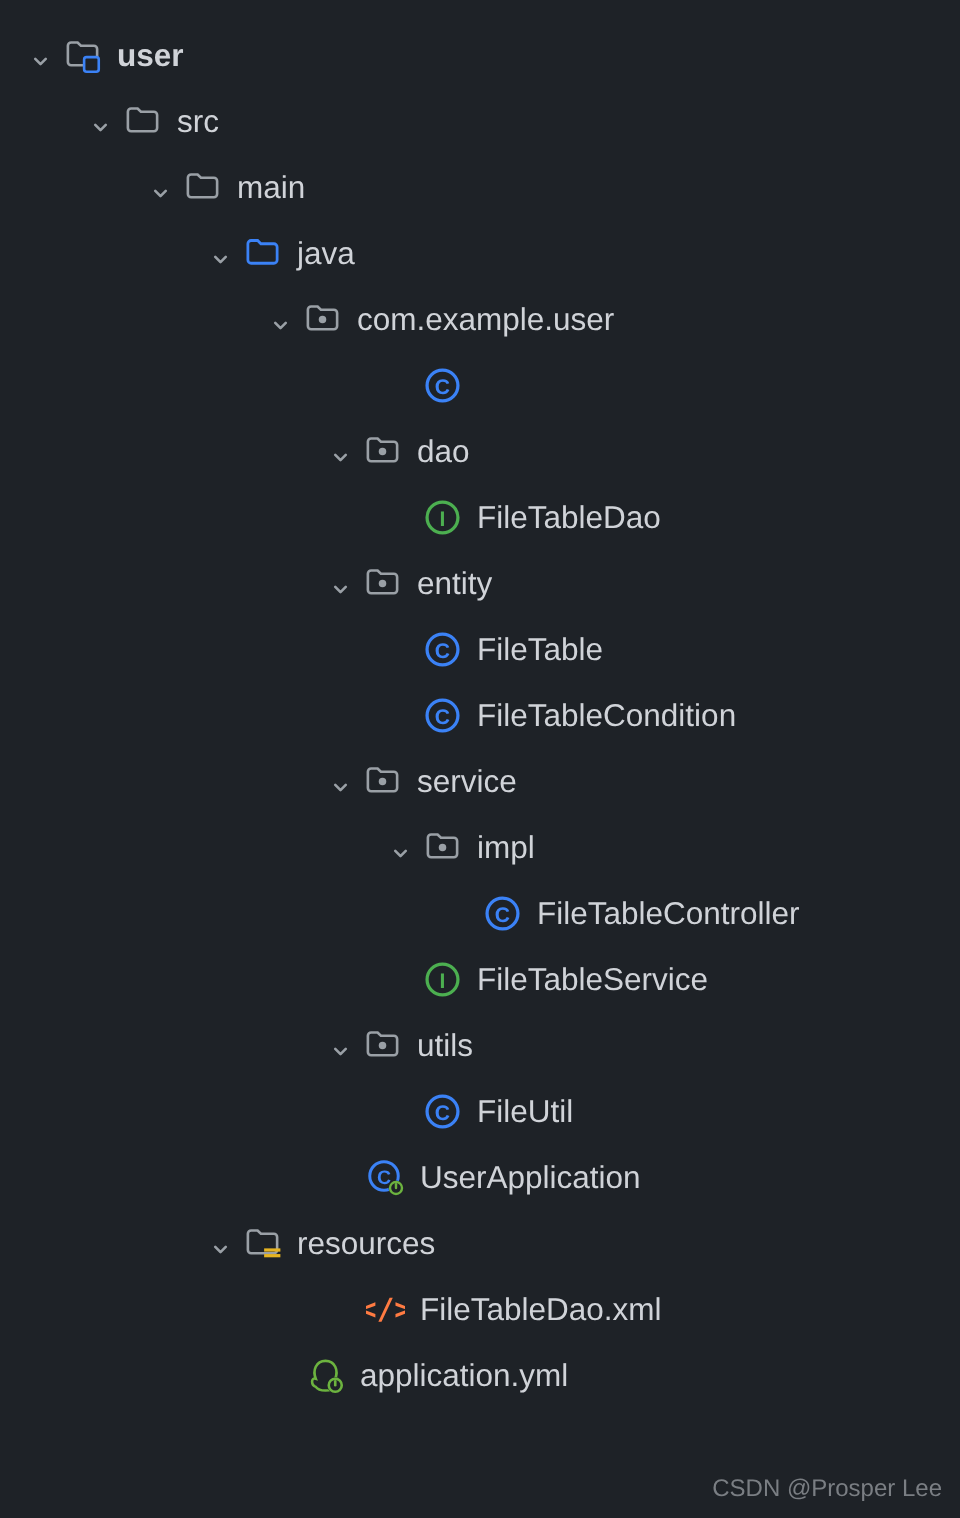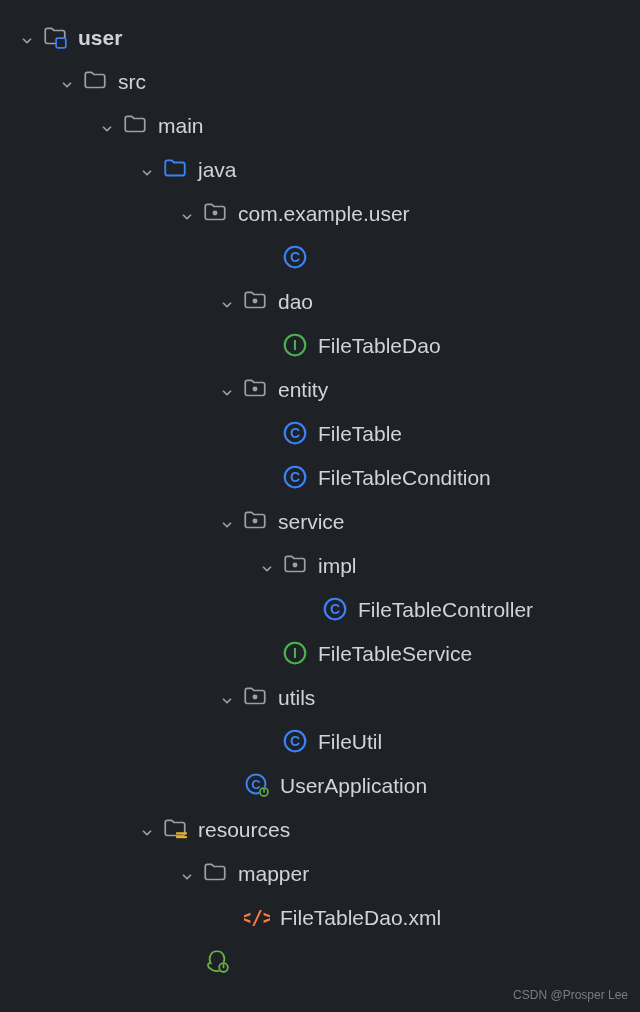--- a/index.html
+++ b/index.html
@@ -38,21 +38,21 @@
     align-items: center;
     justify-content: center;
     flex-shrink: 0;
   }
   .label { color: #d0d3d8; }
   .label.bold { font-weight: 700; }
   .watermark {
     position: absolute;
     right: 12px;
     bottom: 10px;
-    font-size: 12px;
+    font-size: 16px;
     color: #7a7e83;
   }
   .indent { display:inline-block; }
   
 </style>
 </head>
 <body>
 
 <div id="tree">
     <div class="row">
@@ -294,47 +294,34 @@
       <span class="icon">
         <svg viewBox="0 0 24 24">
           <path d="M3 6a2 2 0 0 1 2-2h4l2 2h8a2 2 0 0 1 2 2v8a2 2 0 0 1-2 2H5a2 2 0 0 1-2-2V6z" fill="none" stroke="#9aa0a6" stroke-width="1.6"></path>
           <rect x="13" y="15" width="10" height="2" fill="#e6b422"></rect>
           <rect x="13" y="18.5" width="10" height="2" fill="#e6b422"></rect>
         </svg>
       </span>
       <span class="label">resources</span>
     </div>
     <div class="row">
-      <span class="indent" style="width: 178px;"></span>
-      <span class="chev">
-        <svg viewBox="0 0 16 16">
-          <path d="M4 6l4 4 4-4"></path>
-        </svg>
-      </span>
-      <span class="icon">
-        <svg viewBox="0 0 24 24">
-          <path d="M3 6a2 2 0 0 1 2-2h4l2 2h8a2 2 0 0 1 2 2v8a2 2 0 0 1-2 2H5a2 2 0 0 1-2-2V6z" fill="none" stroke="#9aa0a6" stroke-width="1.6"></path>
-        </svg>
-      </span>
-      <span class="label">mapper</span>
-    </div>
-    <div class="row">
       <span class="indent" style="width: 244px;"></span>
       <span class="icon">
         <svg viewBox="0 0 24 24">
           <text x="12" y="18" text-anchor="middle" font-size="18" font-family="monospace" fill="#ff7b42" font-weight="700">&lt;/&gt;</text>
         </svg>
       </span>
       <span class="label">FileTableDao.xml</span>
     </div>
     <div class="row">
       <span class="indent" style="width: 204px;"></span>
       <span class="icon">
         <svg viewBox="0 0 24 24">
           <path d="M12 3 C6 3 4 9 6 14 C3 13 3 18 6 19 C8 22 16 22 18 19 C21 18 21 13 18 14 C20 9 18 3 12 3 Z" fill="none" stroke="#6cb33f" stroke-width="1.6"></path>
           <circle cx="18" cy="18" r="5" fill="#1e2227"></circle>
           <circle cx="18" cy="18" r="4" fill="none" stroke="#6cb33f" stroke-width="1.6"></circle>
           <line x1="18" y1="15.5" x2="18" y2="18" stroke="#6cb33f" stroke-width="1.6" stroke-linecap="round"></line>
         </svg>
       </span>
+      <span class="label">application.yml</span>
     </div>
   </div>
 <div class="watermark">CSDN @Prosper Lee</div>
 
 </body></html>

